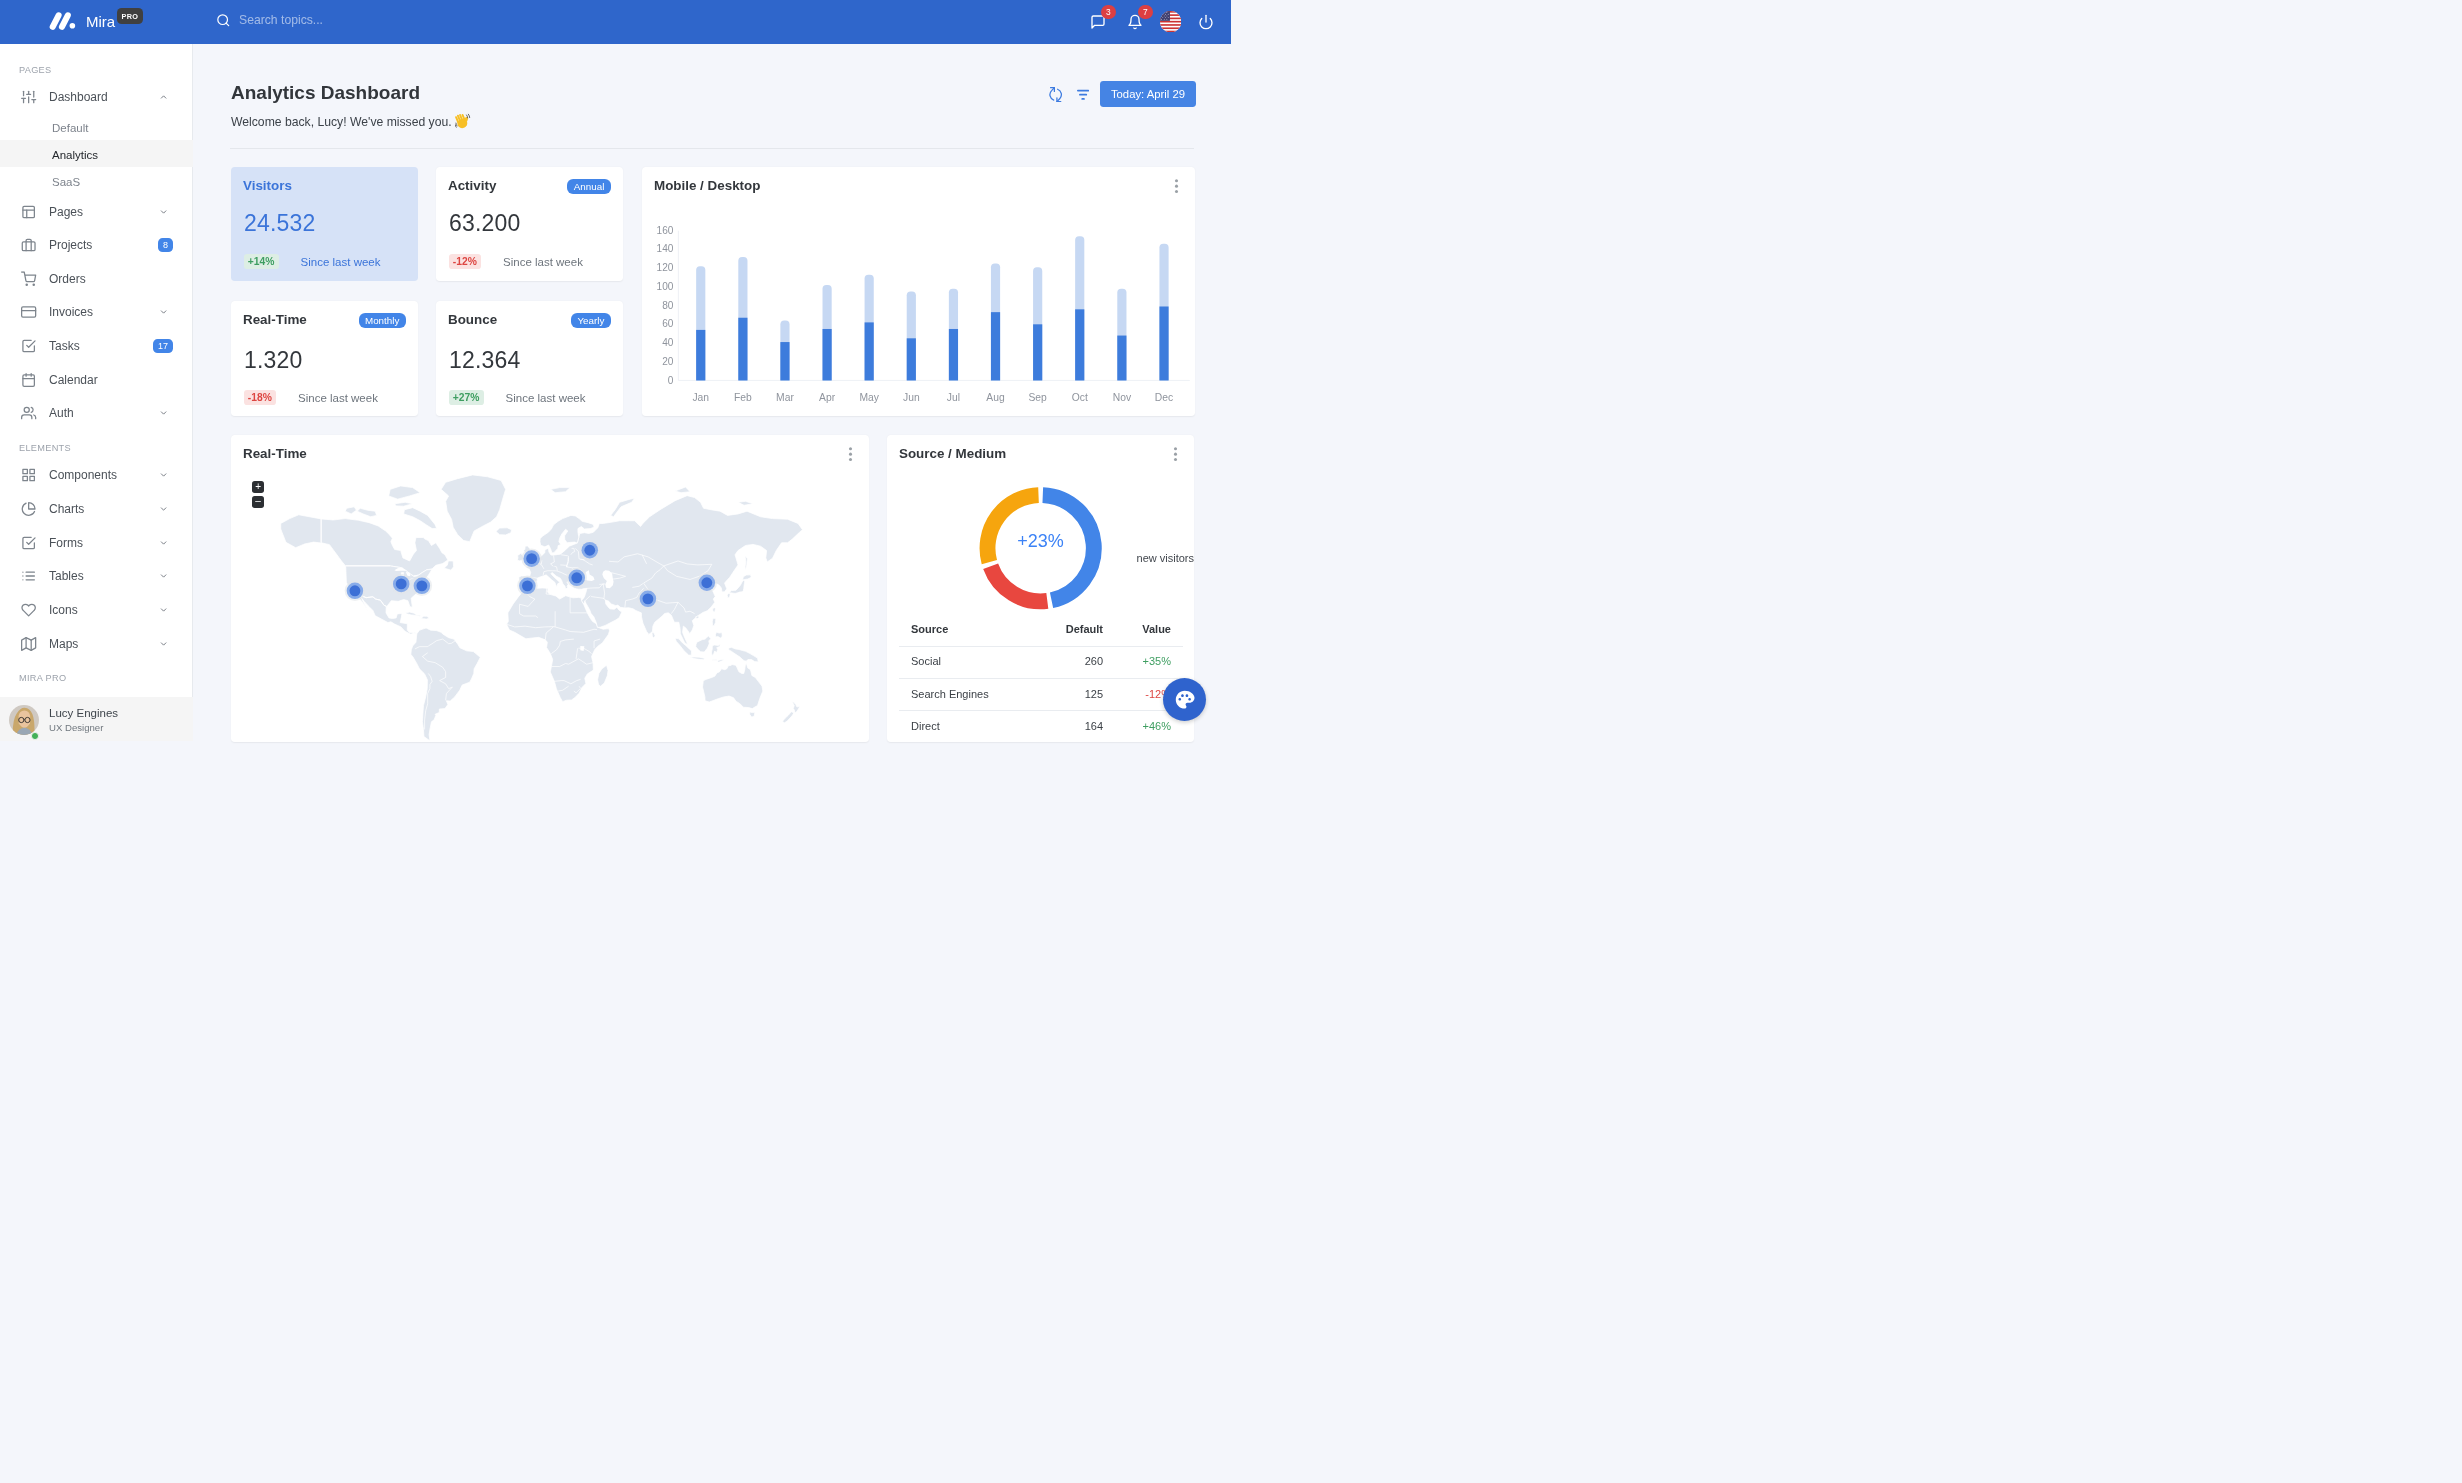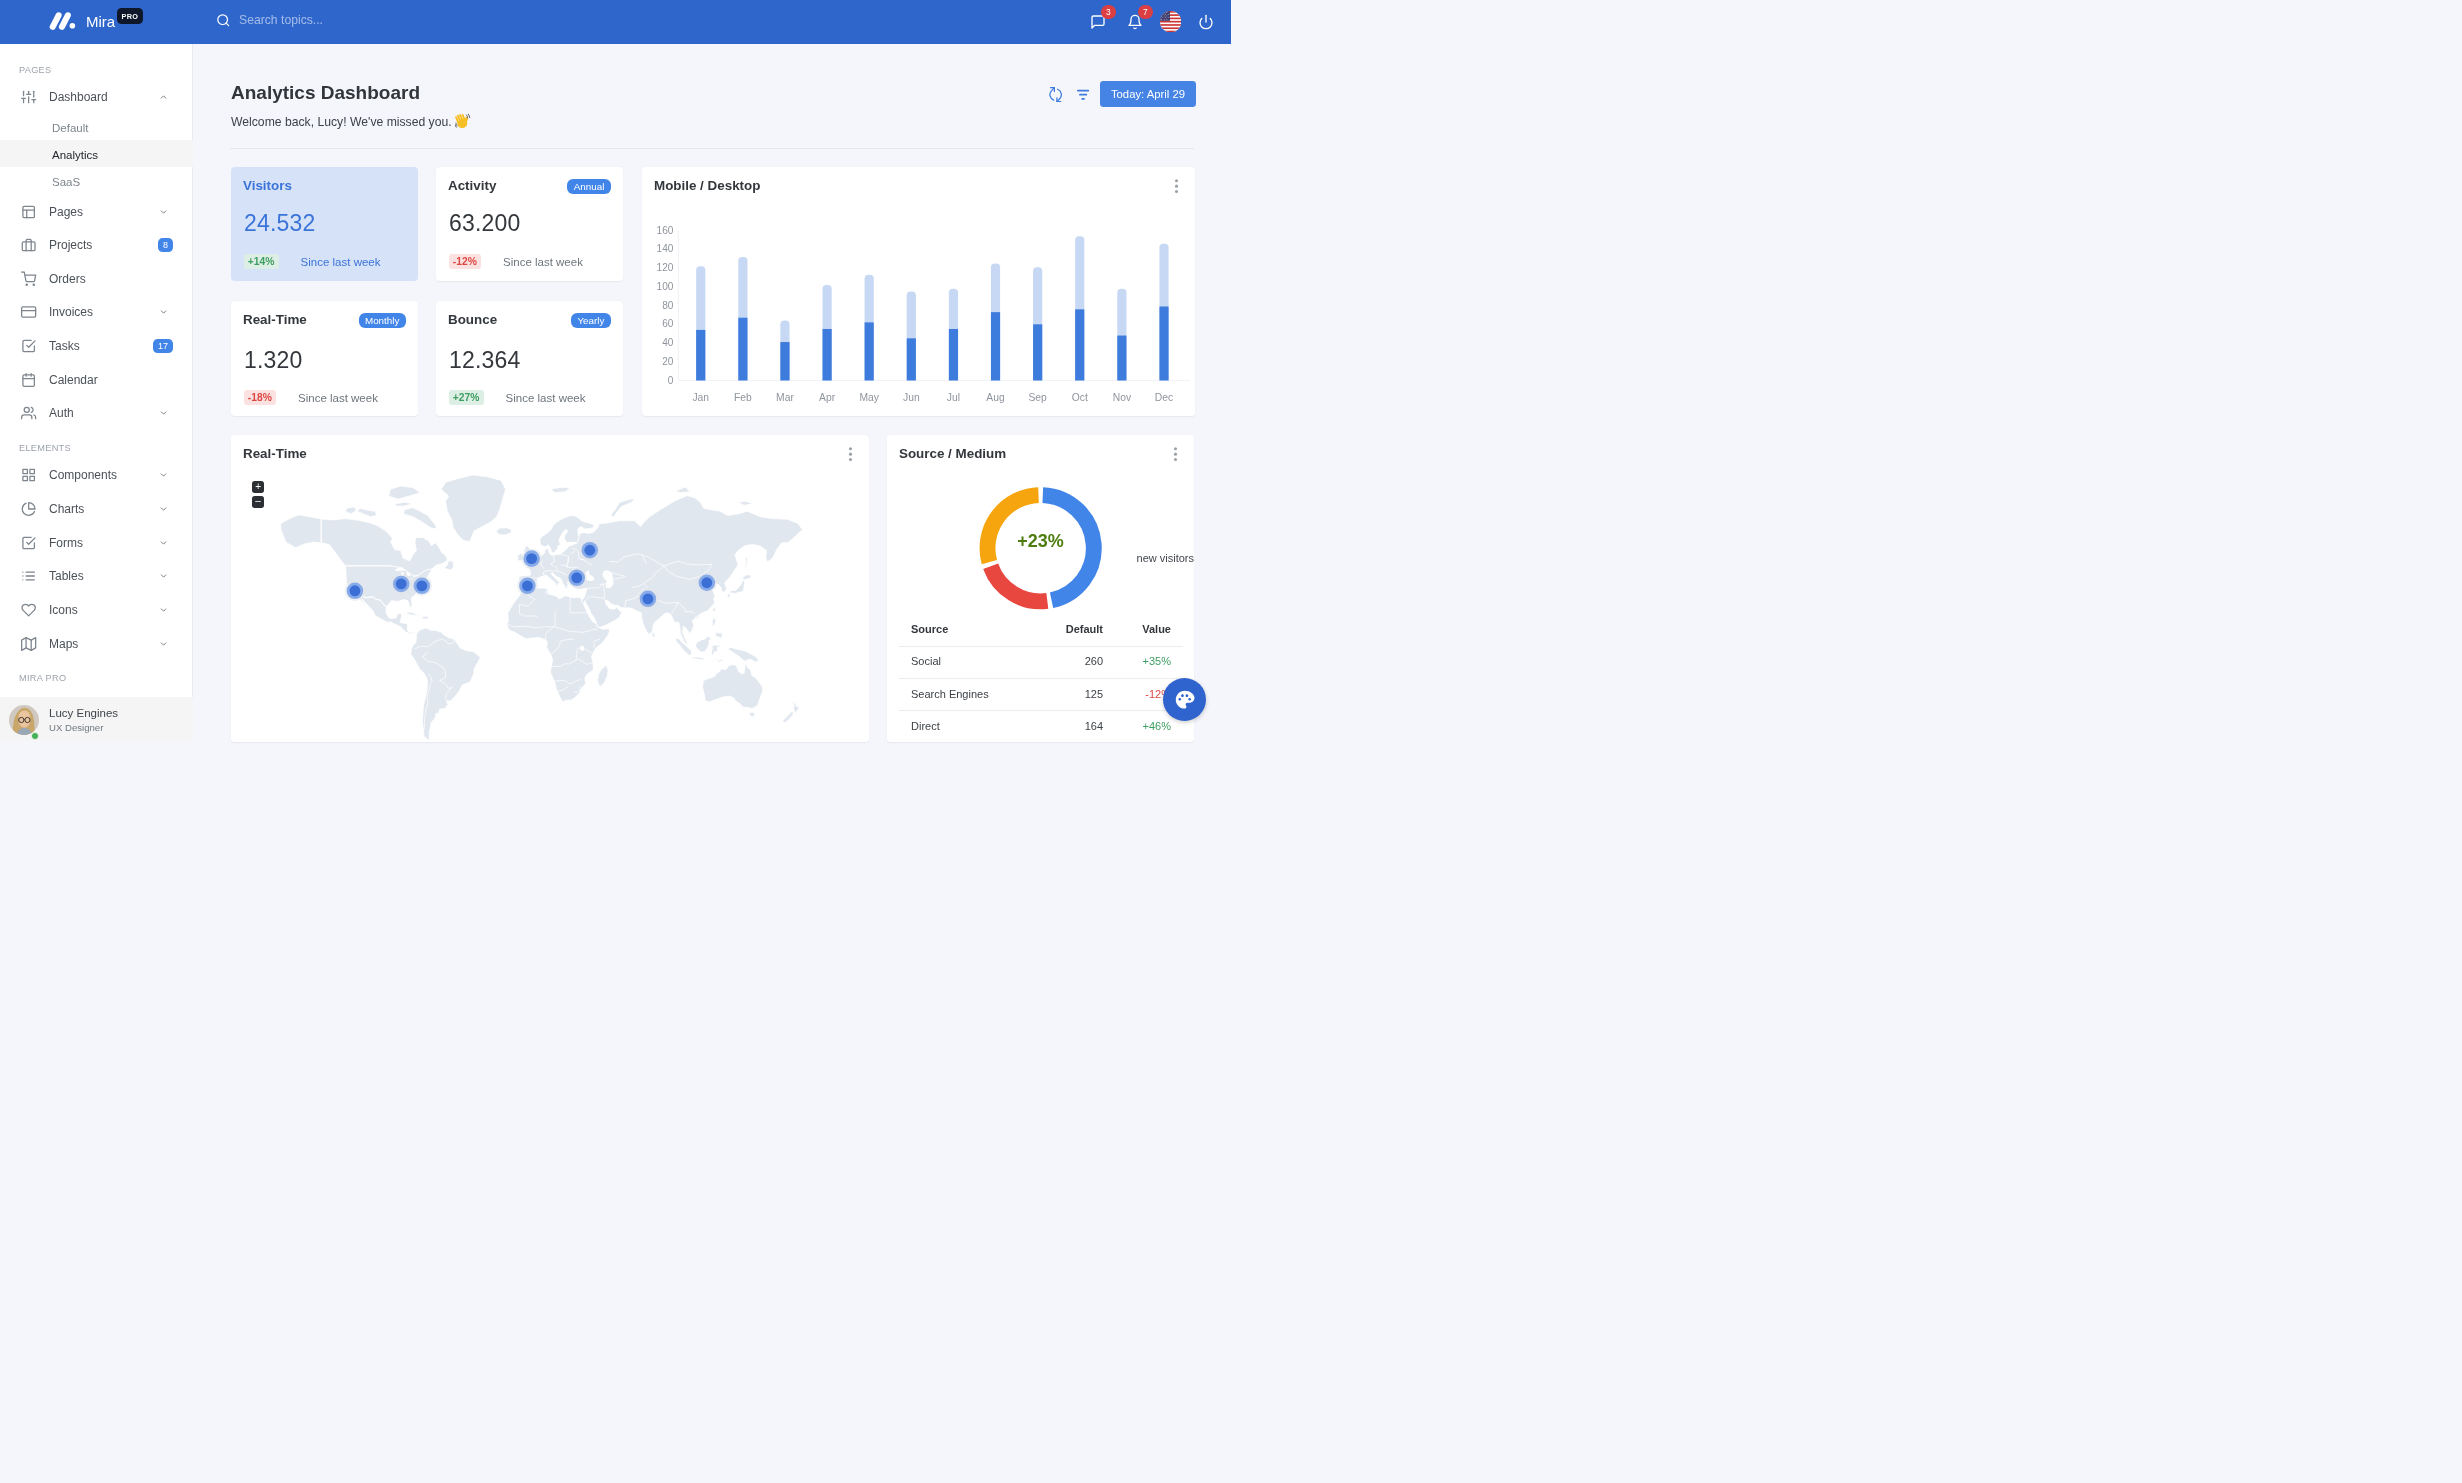--- a/index.html
+++ b/index.html
@@ -1,21 +1,21 @@
 <!DOCTYPE html>
 <html style="font-size:12.2px"><head>
 <meta charset="utf-8">
 <style>
 *{margin:0;padding:0;box-sizing:border-box}
 html,body{width:1231px;height:742px;overflow:hidden;font-family:"Liberation Sans",sans-serif;background:#f4f6fb;-webkit-font-smoothing:antialiased}
 .abs{position:absolute}
 
 .navbar{position:absolute;left:0;top:0;width:1231px;height:44px;background:#2f66cb;z-index:30}
 .brandtxt{position:absolute;left:86px;top:12.6px;color:#fff;font-size:15px;font-weight:400;letter-spacing:0}
-.pro{position:absolute;left:117px;top:8.4px;background:#0f172a;color:#fff;font-size:7.3px;font-weight:700;padding:3.2px 4.6px;border-radius:4.6px;letter-spacing:0.3px}
+.pro{position:absolute;left:117px;top:8.4px;background:#404040;color:#fff;font-size:7.3px;font-weight:700;padding:3.2px 4.6px;border-radius:4.6px;letter-spacing:0.3px}
 .searchtxt{position:absolute;left:239px;top:13.4px;font-size:12.2px;color:rgba(255,255,255,.55)}
 .navbadge{position:absolute;background:#dc3f42;color:#fff;border-radius:50%;width:14.5px;height:14.5px;font-size:8.4px;font-weight:400;text-align:center;line-height:14.5px}
 
 .sidebar{position:absolute;left:0;top:44px;width:193px;height:697px;background:#fff;border-right:0.8px solid #e7eaee;z-index:20}
 .slabel{position:absolute;left:19px;font-size:9.2px;color:#9da3ac;letter-spacing:0.3px}
 .sitem{position:absolute;left:0;width:193px;height:34px}
 .sitem .txt{position:absolute;left:49px;top:50%;transform:translateY(-50%);font-size:12px;color:#4b5158}
 .sitem .ico{position:absolute;left:21.4px;top:50%;transform:translateY(-50%);width:15.3px;height:15.3px;color:#7e858d}
 .sub .txt{font-size:11.5px;color:#7d838c;left:52px}
 .chev{position:absolute;right:24.5px;top:50%;transform:translateY(-50%);width:9.2px;height:9.2px;color:#6e747c}
@@ -612,21 +612,21 @@
         <circle cx="9" cy="3" r="2.1"></circle>
         <circle cx="9" cy="10.5" r="2.1"></circle>
         <circle cx="9" cy="18" r="2.1"></circle>
       </g>
     </svg>
   <svg width="307" height="382" viewBox="0 0 402 500" style="position:absolute;left:0;top:0">
       <path d="M203.99 78.56 A69.6 69.6 0 0 1 215.44 216.23" fill="none" stroke="#4285e8" stroke-width="20.8"></path>
       <path d="M209.93 217.15 A69.6 69.6 0 0 1 135.73 171.72" fill="none" stroke="#e8473f" stroke-width="20.8"></path>
       <path d="M134.05 166.40 A69.6 69.6 0 0 1 198.41 78.56" fill="none" stroke="#f6a50e" stroke-width="20.8"></path>
     </svg>
-  <div class="abs" style="left:0;top:96px;width:307px;text-align:center;font-size:18px;font-weight:700;color:#4d7c0f">+23%</div>
+  <div class="abs" style="left:0;top:96px;width:307px;text-align:center;font-size:18px;font-weight:400;color:#3b82f6">+23%</div>
   <div class="abs" style="left:0;top:117px;width:307px;text-align:right;font-size:11px;color:#41464d">new visitors</div>
 
   <div class="st sth" style="left:24px;top:188px">Source</div>
   <div class="st sth" style="left:0;top:188px;width:216px;text-align:right">Default</div>
   <div class="st sth" style="left:0;top:188px;width:284px;text-align:right">Value</div>
   <div class="stline" style="left:11.5px;top:211px;width:284px"></div>
   <div class="st" style="left:24px;top:220px">Social</div>
   <div class="st" style="left:0;top:220px;width:216px;text-align:right">260</div>
   <div class="st green" style="left:0;top:220px;width:284px;text-align:right">+35%</div>
   <div class="stline" style="left:11.5px;top:243px;width:284px"></div>

